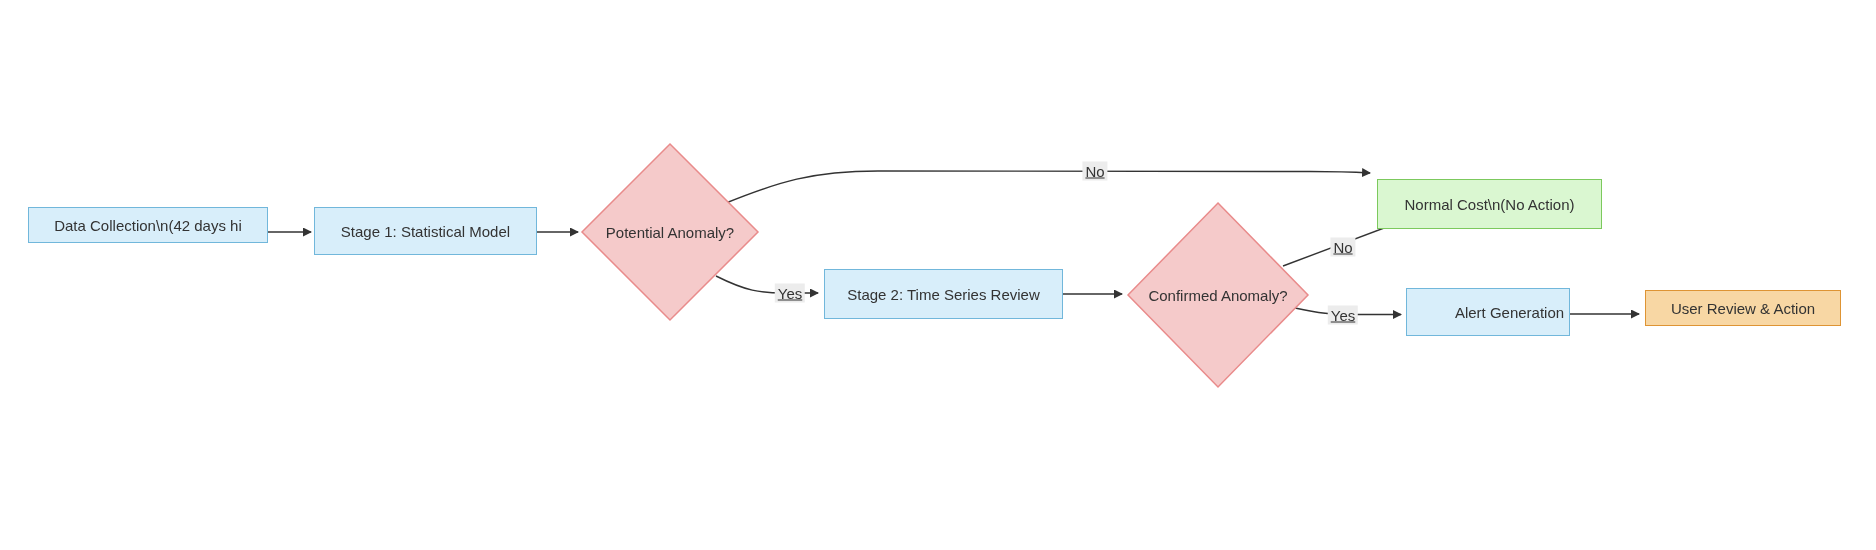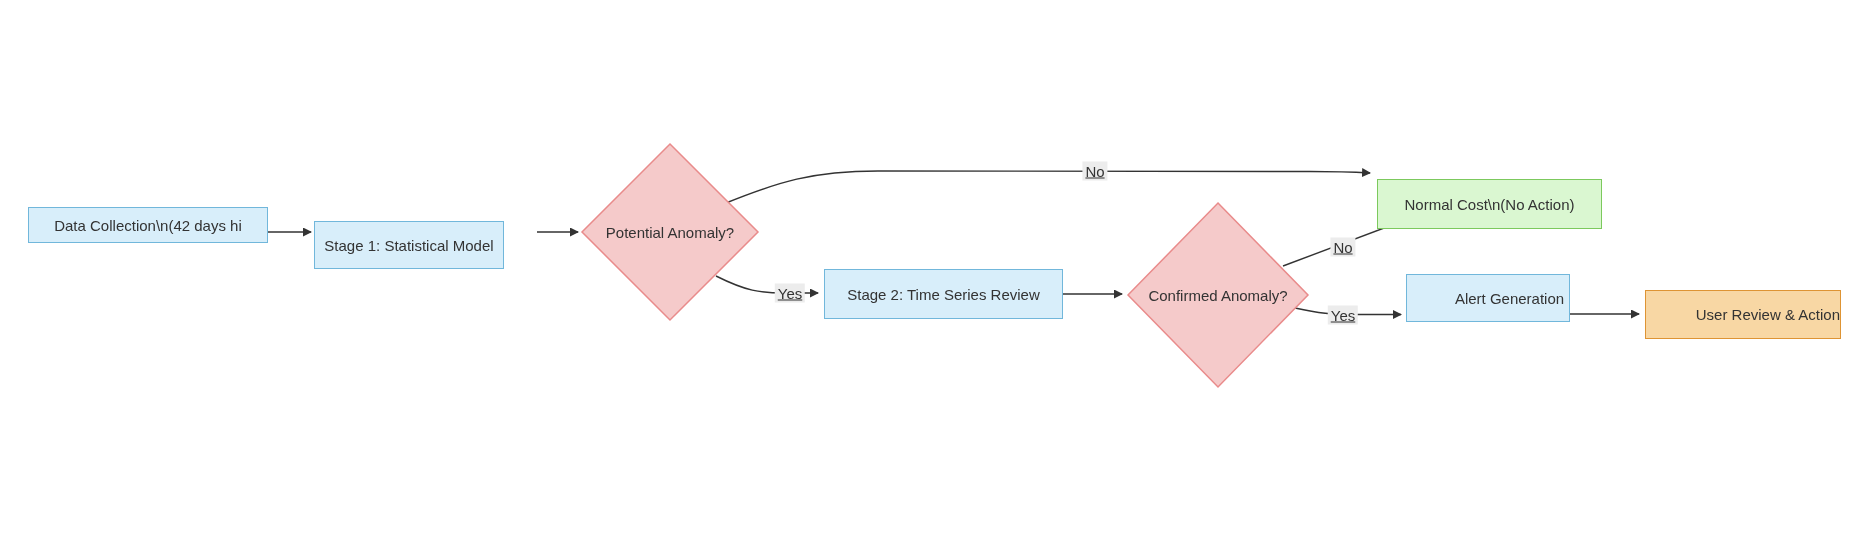--- a/index.html
+++ b/index.html
@@ -95,37 +95,37 @@
     <path class="edge" d="M 1570 314 H 1639" marker-end="url(#arrowhead)"></path>
 
     <polygon class="decision" points="670,144 758,232 670,320 582,232"></polygon>
     <polygon class="decision" points="1218,203 1308,295 1218,387 1128,295"></polygon>
   </svg>
 
   <div class="node process" style="left:28px; top:207px; width:240px; height:36px;">
     <span>Data Collection\n(42 days hi</span>
   </div>
 
-  <div class="node process" style="left:314px; top:207px; width:190px; height:48px;margin-top:14px;">
+  <div class="node process" style="left:314px; top:207px; width:223px; height:48px;">
     <span>Stage 1: Statistical Model</span>
   </div>
 
   <div class="node success" style="left:1377px; top:159px; width:225px; height:50px;margin-top:20px;">
     <span>Normal Cost\n(No Action)</span>
   </div>
 
   <div class="node process" style="left:824px; top:269px; width:239px; height:50px;">
     <span>Stage 2: Time Series Review</span>
   </div>
 
-  <div class="node process" style="left:1406px; top:274px; width:164px; height:48px;padding-left:43px;">
+  <div class="node process" style="left:1406px; top:288px; width:164px; height:48px;padding-left:43px;">
     <span>Alert Generation</span>
   </div>
 
-  <div class="node action" style="left:1645px; top:290px; width:196px; height:49px;justify-content:flex-end;">
+  <div class="node action" style="left:1645px; top:290px; width:196px; height:36px;">
     <span>User Review &amp; Action</span>
   </div>
 
   <div class="dlabel" style="left:670px; top:232px;">Potential Anomaly?</div>
   <div class="dlabel" style="left:1218px; top:295px;">Confirmed Anomaly?</div>
 
   <div class="elabel" style="left:1095px; top:171px;">No</div>
   <div class="elabel" style="left:790px; top:293px;">Yes</div>
   <div class="elabel" style="left:1343px; top:247px;">No</div>
   <div class="elabel" style="left:1343px; top:315px;">Yes</div>

